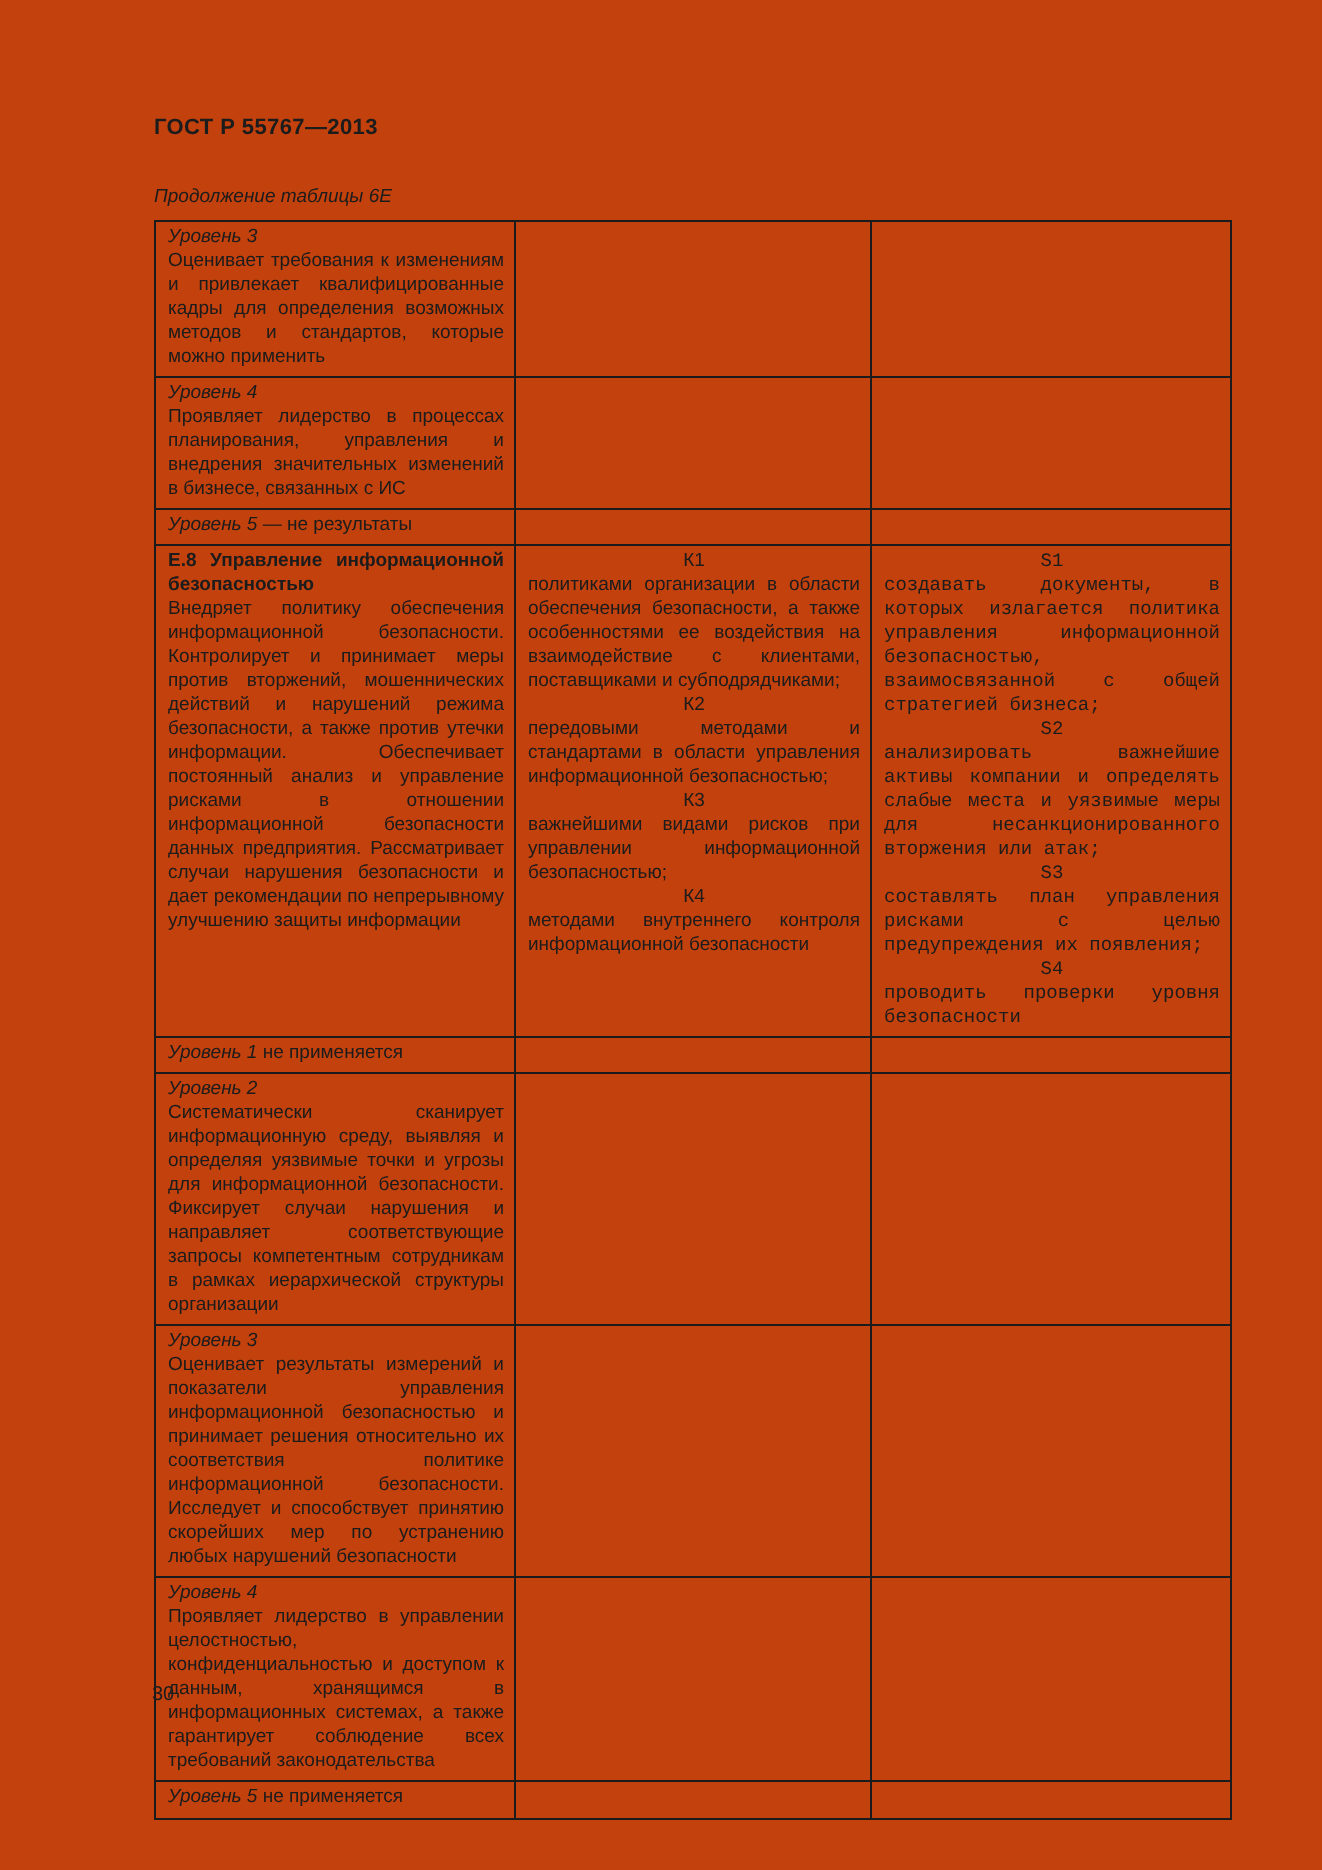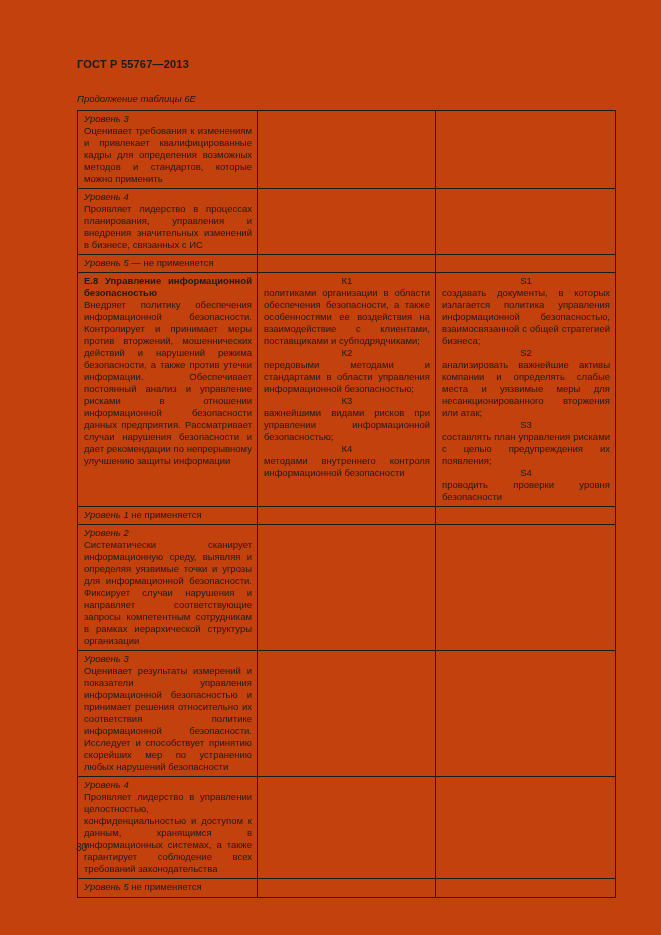--- a/index.html
+++ b/index.html
@@ -33,21 +33,21 @@
   table.comp-table td {
     border: 1px solid #1b1b1b;
     vertical-align: top;
     padding: 2px 5px 3px 6px;
     font-size: 9.5px;
     line-height: 12px;
     overflow: hidden;
   }
   .col1 { width: 180px; }
   .col2 { width: 178px; }
-  .col3 { width: 180px; }
+  .col3 { width: 180px; font-family: Liberation Mono, monospace; }
 
   .level-label { font-style: italic; }
   .cell-body { text-align: justify; text-justify: inter-word; }
   .comp-title { font-weight: bold; text-align: justify; }
   .code-line { text-align: center; }
 </style>
 </head>
 <body>
 
 <div class="page">
@@ -60,21 +60,21 @@
           <td class="col1"><span class="level-label">Уровень 3</span><div class="cell-body">Оценивает требования к изменениям и привлекает квалифицированные кадры для определения возможных методов и стандартов, которые можно применить</div></td>
           <td class="col2"></td>
           <td class="col3"></td>
         </tr>
         <tr style="height: 66px;">
           <td class="col1"><span class="level-label">Уровень 4</span><div class="cell-body">Проявляет лидерство в процессах планирования, управления и внедрения значительных изменений в бизнесе, связанных с ИС</div></td>
           <td class="col2"></td>
           <td class="col3"></td>
         </tr>
         <tr style="height: 18px;">
-          <td class="col1"><span class="level-label">Уровень 5</span> <span>— не применяется</span></td>
+          <td class="col1"><span class="level-label">Уровень 5</span> <span>— не результаты</span></td>
           <td class="col2"></td>
           <td class="col3"></td>
         </tr>
         <tr style="height: 205px;">
           <td class="col1">
             <div class="comp-title">Е.8 Управление информационной безопасностью</div>
             <div class="cell-body">Внедряет политику обеспечения информационной безопасности. Контролирует и принимает меры против вторжений, мошеннических действий и нарушений режима безопасности, а также против утечки информации. Обеспечивает постоянный анализ и управление рисками в отношении информационной безопасности данных предприятия. Рассматривает случаи нарушения безопасности и дает рекомендации по непрерывному улучшению защиты информации</div>
           </td>
           <td class="col2">
             <div class="code-line">К1</div>

